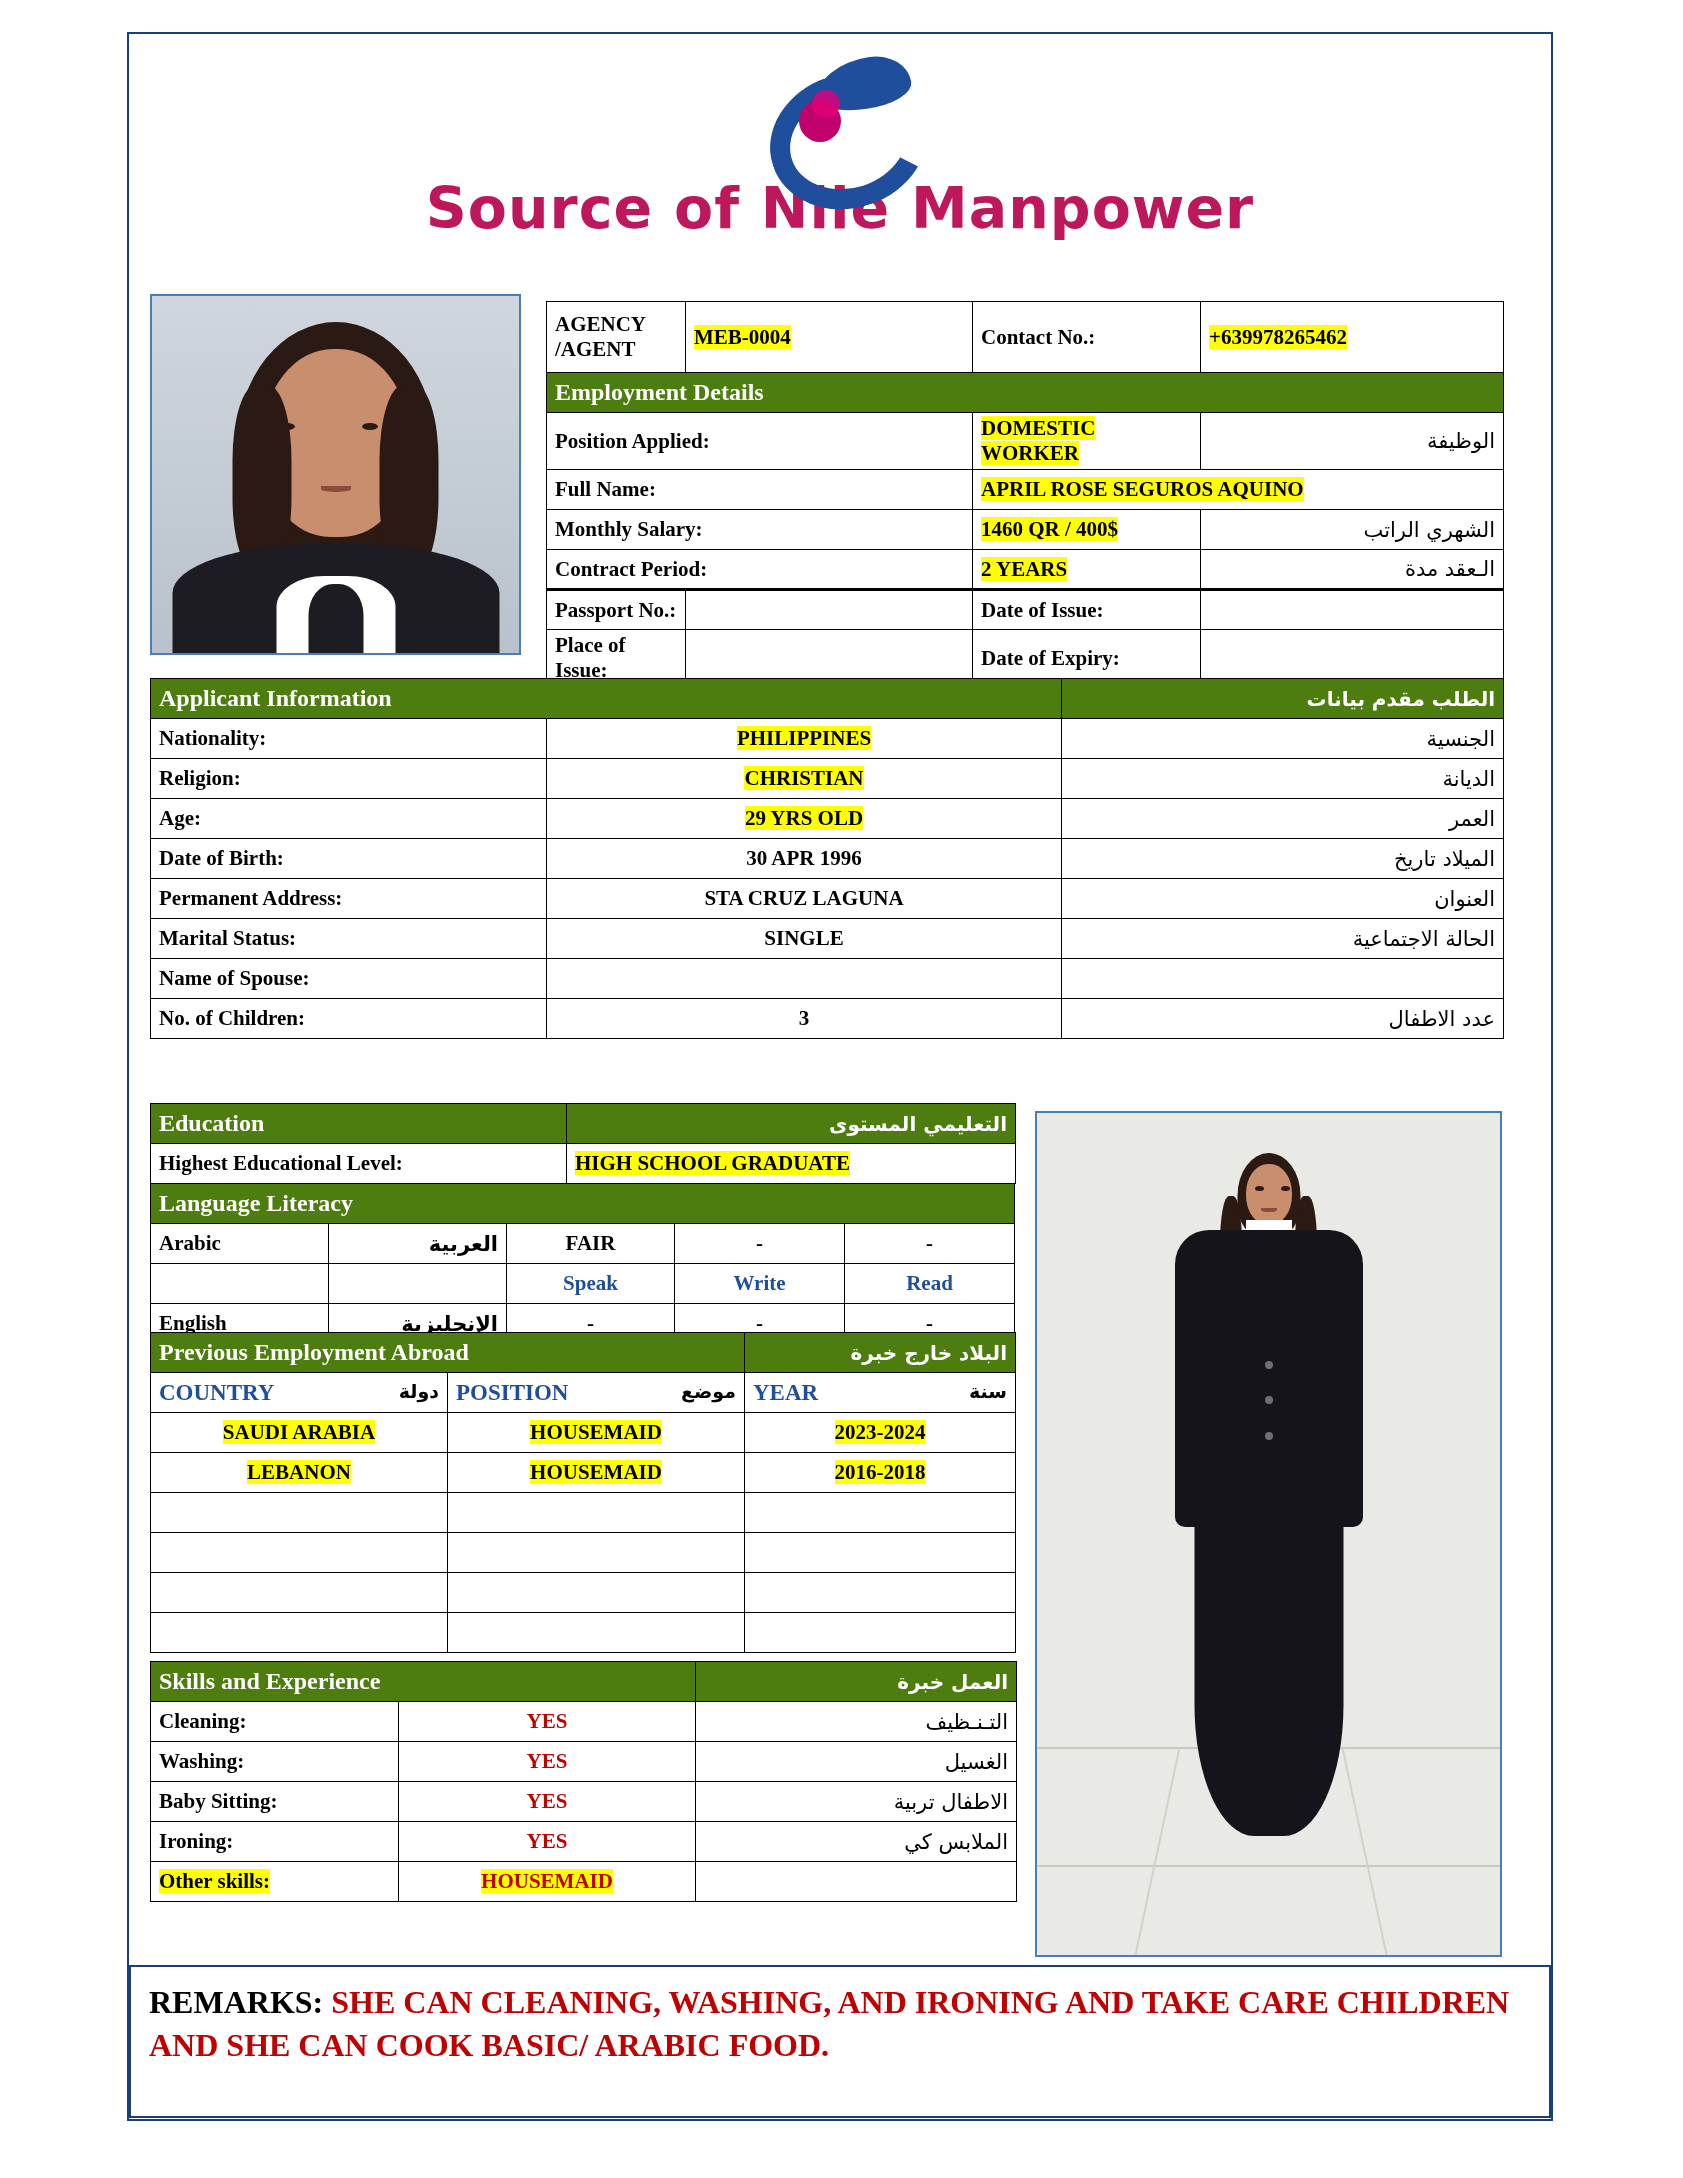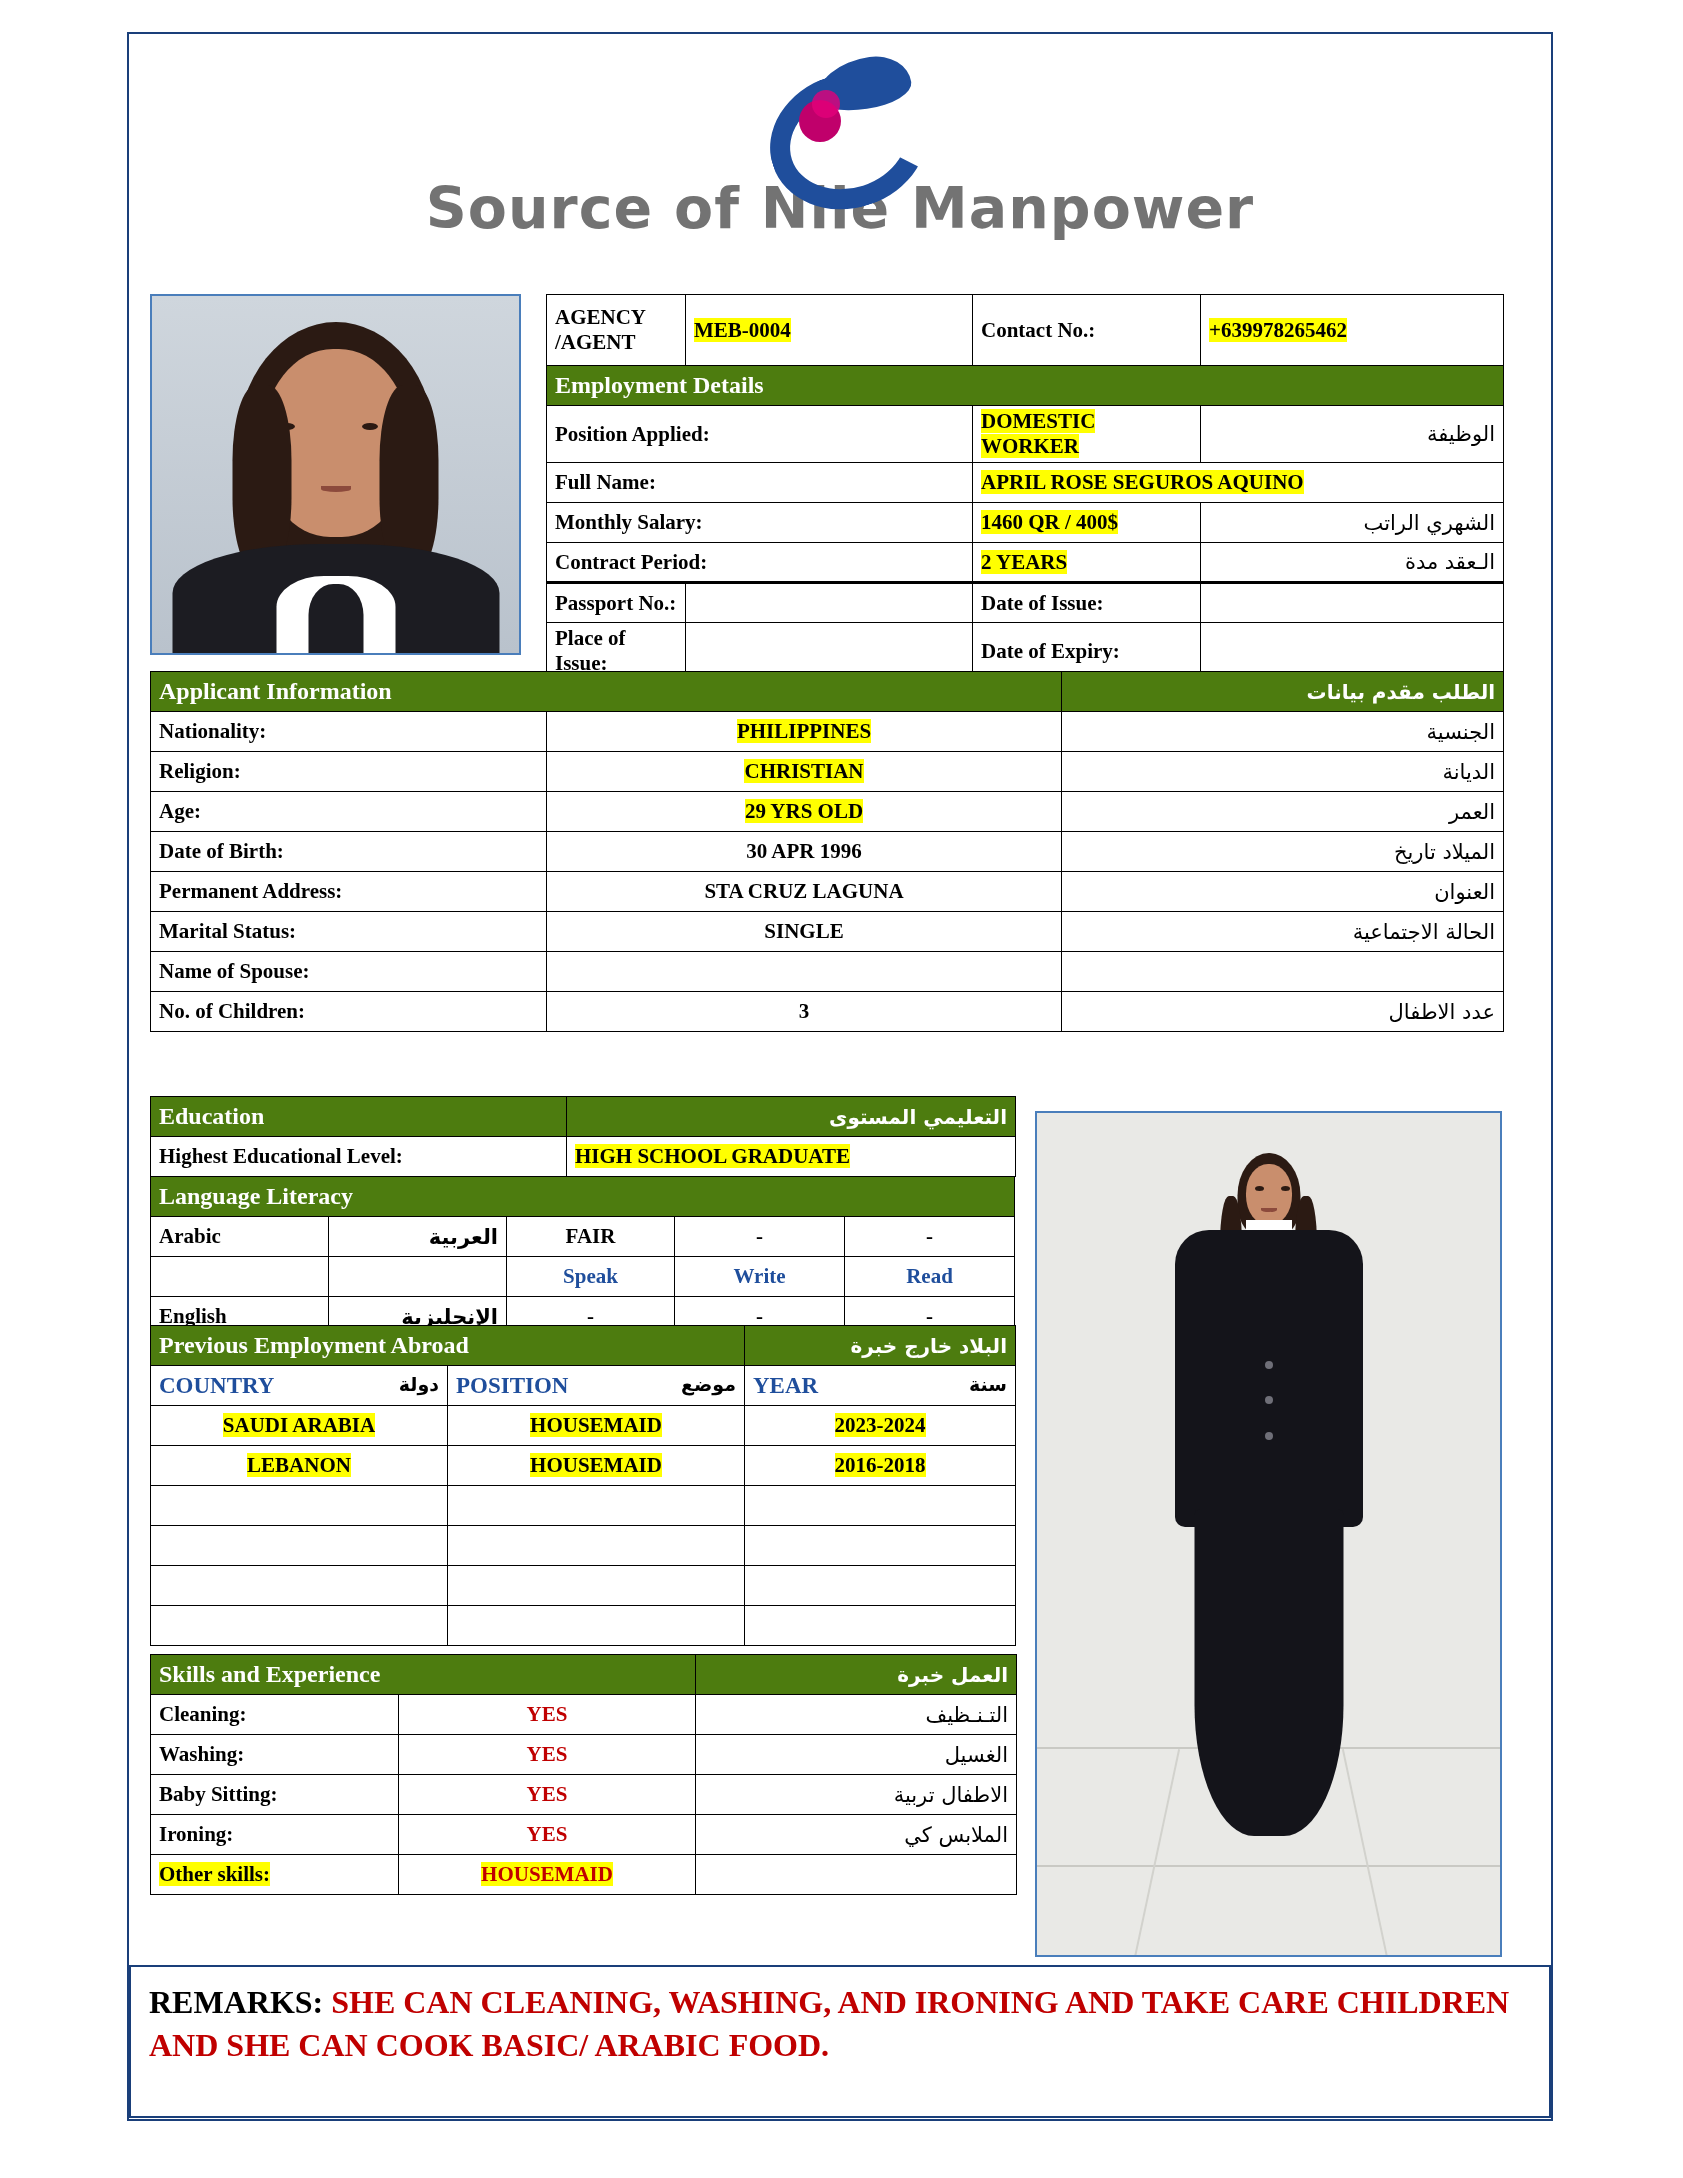--- a/index.html
+++ b/index.html
@@ -73,27 +73,28 @@
     border-radius: 50%;
     background: #e2007a;
     opacity: .8;
   }
   .logo-title {
     margin-top: 4px;
     font-family: "DejaVu Sans", sans-serif;
     font-weight: bold;
     font-size: 57px;
     letter-spacing: 1px;
-    color: #737373;
+    color: #be185d;
   }
   
   .tbl {
     position: absolute;
     border-collapse: collapse;
     table-layout: fixed;
+    margin-top: 7px;
   }
   .tbl td, .tbl th {
     border: 1.5px solid #000;
     font-size: 21px;
     padding: 3px 8px;
     vertical-align: middle;
     height: 40px;
     box-sizing: border-box;
   }
   .lbl { font-weight: bold; }

